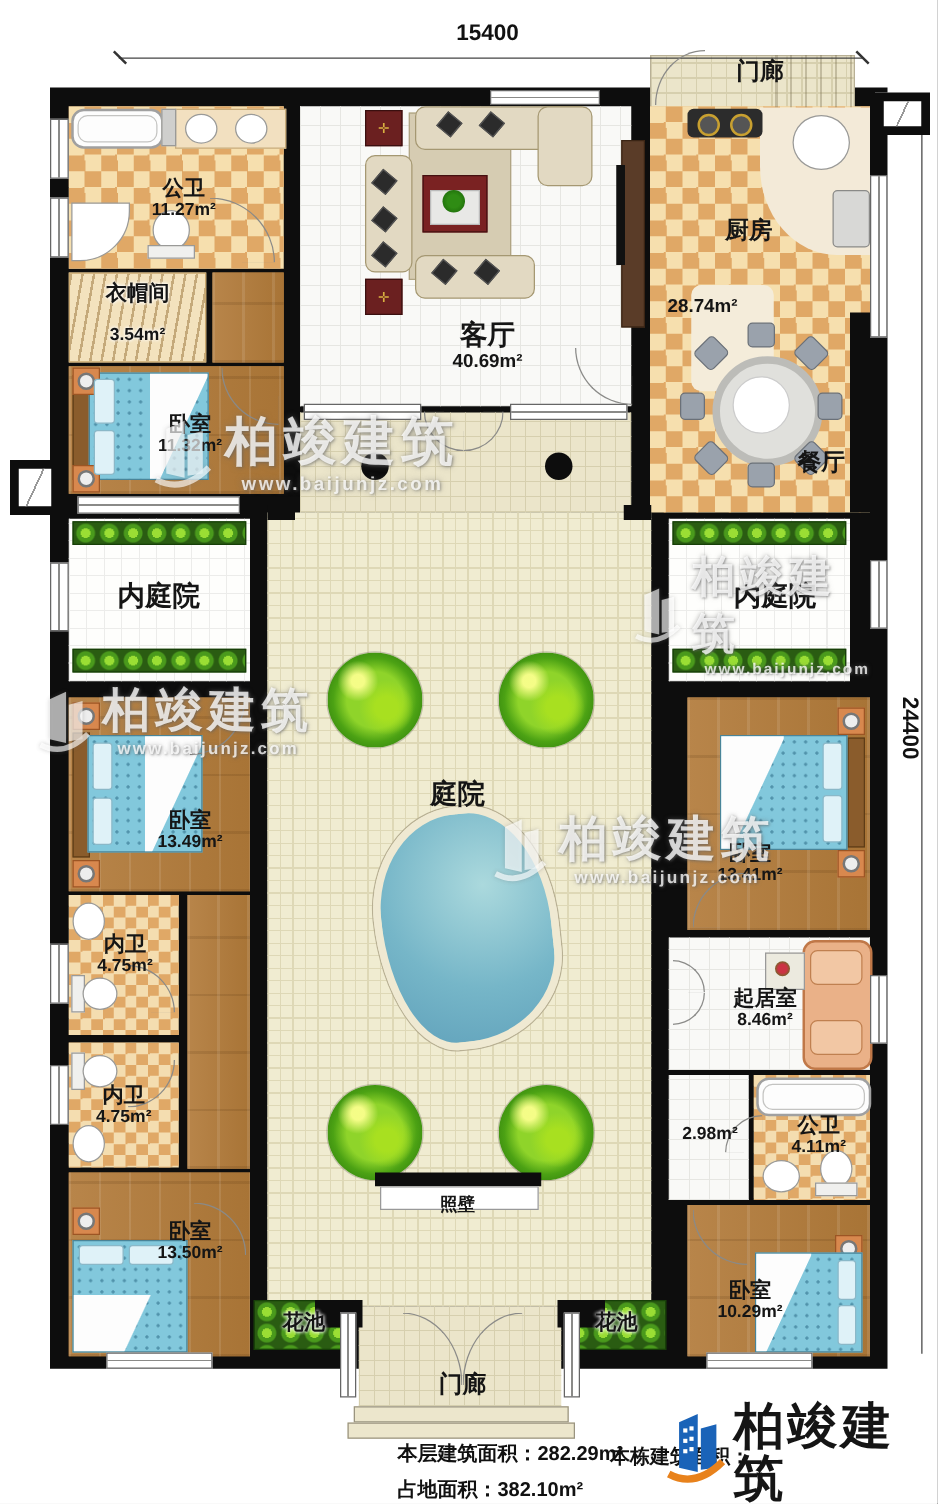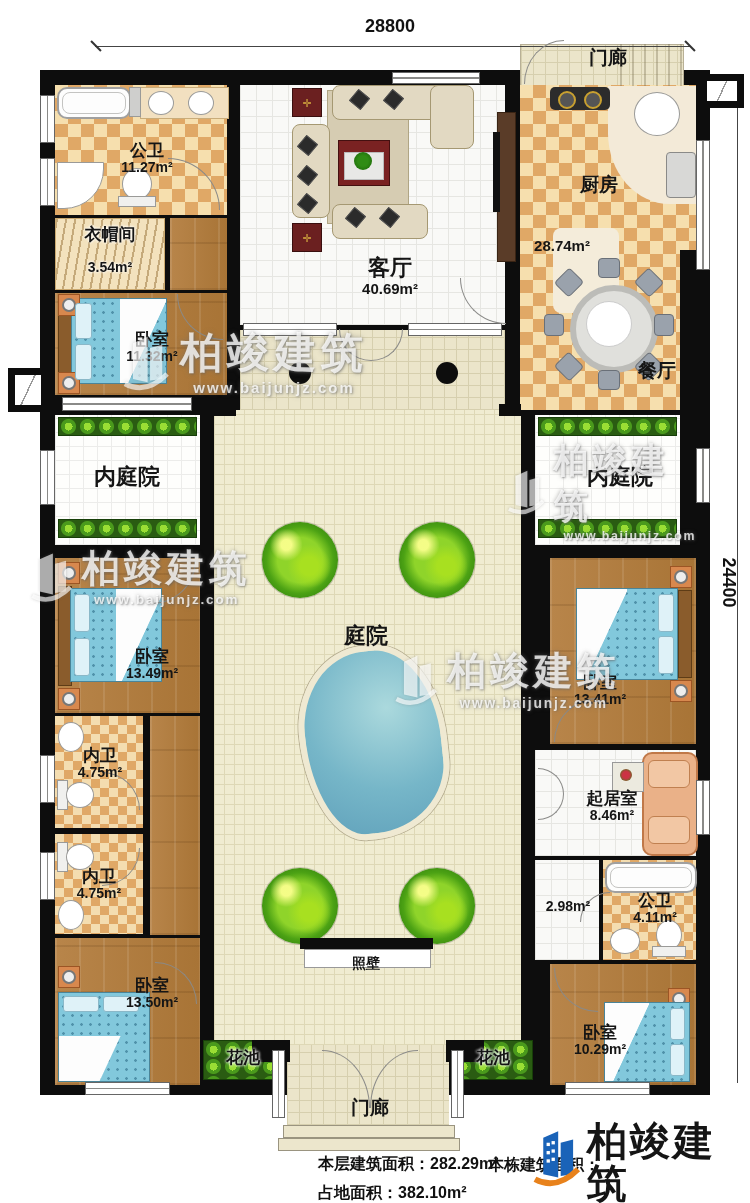--- a/index.html
+++ b/index.html
@@ -112,21 +112,21 @@
   .logo .brand{font-size:40px;font-weight:bold;color:#151515;letter-spacing:3px;line-height:1.05;}
 </style>
 </head>
 <body>
 
 <div class="canvas">
 
   <div class="dimline-h" style="left:95px;top:46px;width:595px;"></div>
   <div class="tick" style="left:89px;top:45px;"></div>
   <div class="tick" style="left:683px;top:45px;"></div>
-  <div class="dimtext" style="left:365px;top:16px;">28800</div>
+  <div class="dimtext" style="left:365px;top:16px;">15400</div>
 
   <div class="dimline-v" style="left:737px;top:78px;height:1005px;"></div>
   <div class="dimtext" style="left:703px;top:572px;transform:rotate(90deg);">24400</div>
 
   <div class="floor floor-porch" style="left:520px;top:44px;width:162px;height:42px;border:1px solid #b8b096;z-index:2;"></div>
   <div class="abs" style="left:620px;top:44px;width:62px;height:42px;z-index:3;background:repeating-linear-gradient(90deg,rgba(120,110,80,.35) 0 2px,transparent 2px 12px);"></div>
   <div class="arc arc-tl" style="left:524px;top:40px;width:40px;height:44px;"></div>
   <div class="lbl" style="left:608px;top:58px;">
       <span class="nm">门廊</span>
     </div>

